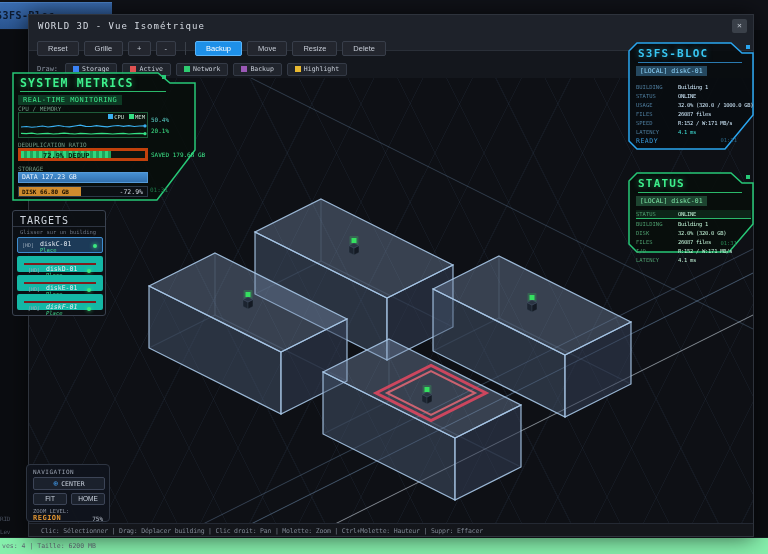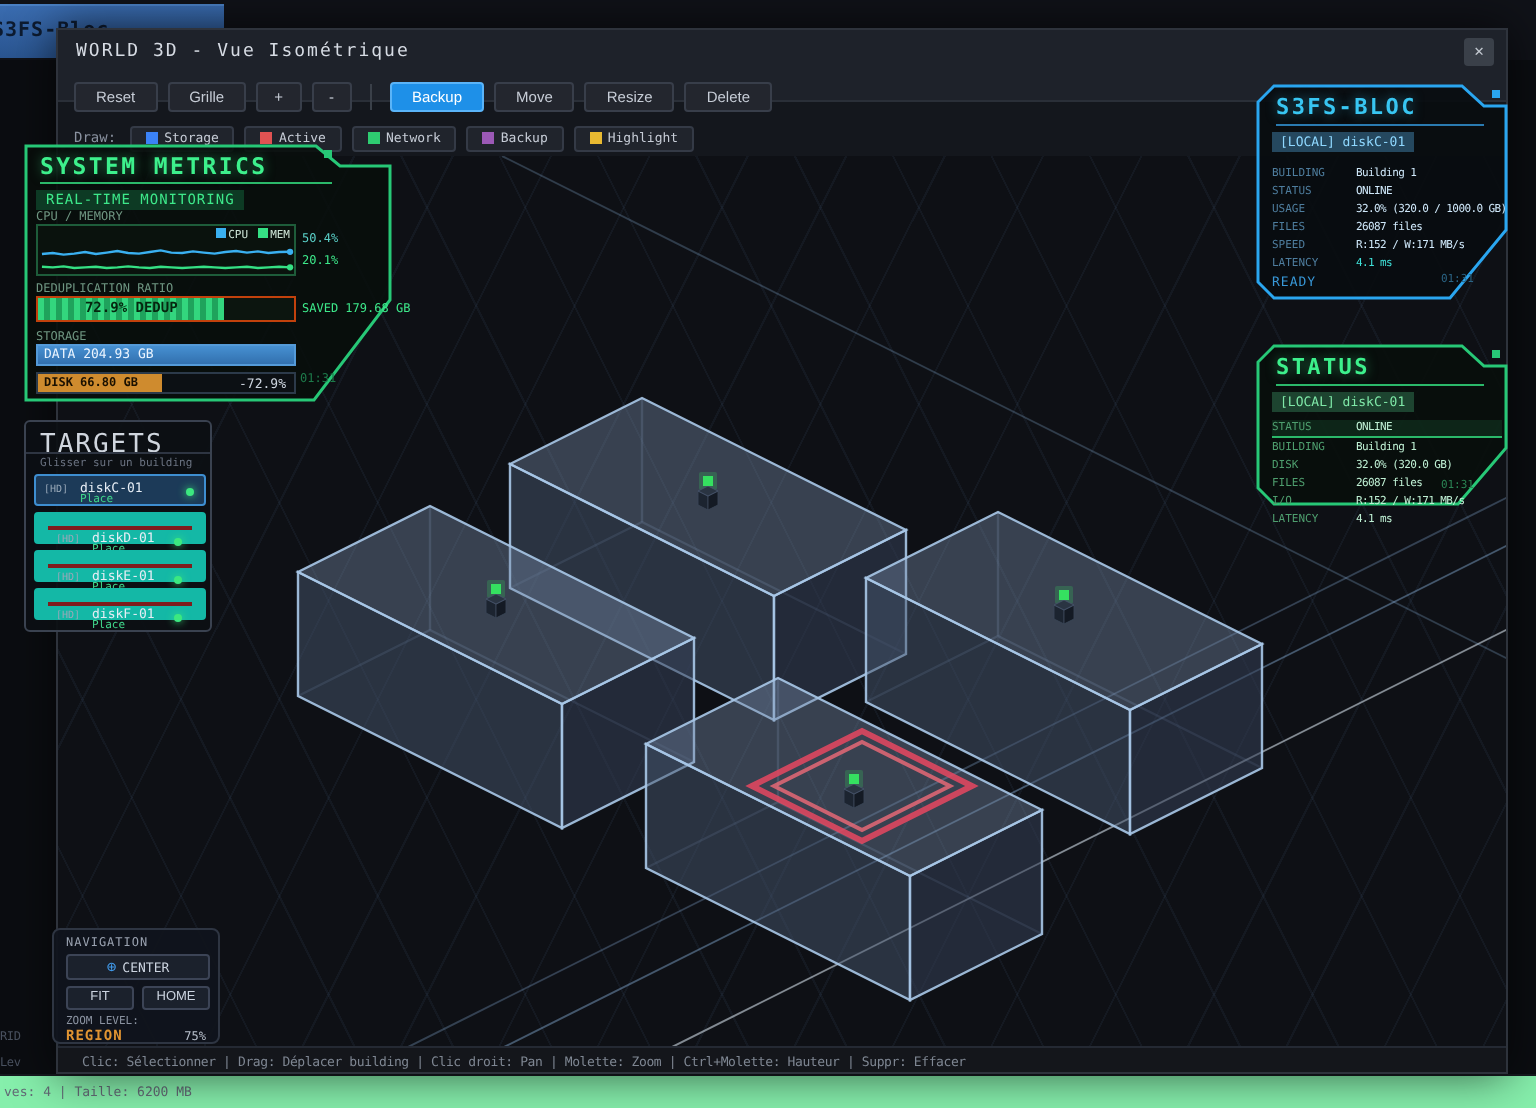--- a/index.html
+++ b/index.html
@@ -56,21 +56,21 @@
   .m-underline { position:absolute; left:8px; top:19px; width:146px; height:1px; background:#2bb86a; }
   .m-chip { left:6px; top:23px; background:#0d3a24; color:#3de88a; font-size:7px; padding:1px 5px; letter-spacing:.5px; }
   .m-sub { left:6px; top:33px; font-size:6px; color:#6f9682; }
   .m-chart { position:absolute; left:6px; top:40px; width:130px; height:26px; background:#0a120d; border:1px solid #1e5c3a; }
   .m-legend { position:absolute; right:2px; top:1px; display:flex; gap:5px; font-size:5.5px; color:#cfe6d8; }
   .m-legend .sw { width:5px; height:5px; margin-right:1px; }
   .swcpu{background:#3ab0f0}.swmem{background:#35e084}
   .m-cpuval { left:139px; top:44px; font-size:6px; color:#5ad0c8; }
   .m-memval { left:139px; top:55px; font-size:6px; color:#3de88a; }
   .m-dlabel { left:6px; top:69px; font-size:6px; color:#6f9682; }
-  .m-dbar { position:absolute; left:6px; top:76px; width:130px; height:13px; background:#0c150f; border:1px solid #c2410c; }
+  .m-dbar { position:absolute; left:6px; top:76px; width:130px; height:13px; background:#0c150f; border:3px solid #c2410c; }
   .m-dfill { position:absolute; left:0; top:0; bottom:0; background:repeating-linear-gradient(90deg,#33d67e 0 3px,#1fa35c 3px 6px); }
   .m-dtext { position:absolute; inset:0; text-align:center; line-height:11px; font-size:7px; font-weight:bold; color:#06260f; }
   .m-saved { left:139px; top:79px; font-size:6px; color:#3de88a; }
   .m-slabel { left:6px; top:93px; font-size:6px; color:#6f9682; }
   .m-databar { position:absolute; left:6px; top:100px; width:130px; height:11px; background:linear-gradient(#4690d2,#3270ae);
                border:1px solid #549ad8; font-size:6.5px; color:#eaf4ff; line-height:9px; padding-left:3px; }
   .m-diskrow { position:absolute; left:6px; top:114px; width:130px; height:11px; background:#0c1014; border:1px solid #2c3a4a; }
   .m-diskchip { position:absolute; left:0; top:0; bottom:0; width:62px; background:#cf8b2e; color:#1a1000; font-size:6px;
                 font-weight:bold; line-height:9px; padding-left:3px; }
   .m-delta { position:absolute; right:4px; top:1px; font-size:6.5px; color:#cdd5df; }
@@ -92,21 +92,21 @@
   .green .rk { color:#4e9e6e; } .green .rv { color:#bff0d4; }
   .rv.cyan { color:#3fe0d8 !important; }
   .r-footer { left:8px; top:95px; font-size:6.5px; color:#3898d8; letter-spacing:.5px; }
   .r-corner { font-size:5.5px; position:absolute; }
   .r-corner.b { right:18px; top:95px; color:#2a6484; }
   .r-corner.g { right:18px; top:68px; color:#2a8454; }
 
   
   .tg-panel { left:12px; top:210px; width:94px; height:106px; background:rgba(12,15,20,.92);
               border:1px solid #3a4250; border-radius:3px; }
-  .tg-title { left:7px; top:4px; font-size:13px; color:#d0d6de; letter-spacing:1px;text-align:right; }
+  .tg-title { left:7px; top:4px; font-size:10px; color:#d0d6de; letter-spacing:1px;text-align:right; }
   .tg-ul { position:absolute; left:0; top:15px; width:100%; height:1px; background:#2e3542; }
   .tg-sub { left:7px; top:18px; font-size:5.5px; color:#6a7280; }
   .tg-item { position:absolute; left:4px; width:86px; height:16px; border-radius:2px; padding:1px 5px;text-align:center; }
   .tg-item.sel { background:#1c3a58; border:1px solid #3e8ed0; }
   .tg-item.grn { background:#7f1d1d; border:7px solid #14b8a6; }
   .tg-hd { position:absolute; left:4px; top:4px; font-size:5px; color:#98a8b8; }
   .tg-name { position:absolute; left:22px; top:2px; font-size:6.5px; color:#e6edf5; }
   .tg-sub2 { position:absolute; left:22px; top:9px; font-size:5.5px; color:#41d98c; }
   .tg-dot { position:absolute; right:5px; top:6px; width:4px; height:4px; border-radius:50%; background:#3ce880; box-shadow:0 0 4px #3ce880; }
 
@@ -274,21 +274,21 @@
     <div class="p-abs m-cpuval">50.4%</div>
     <div class="p-abs m-memval">20.1%</div>
     <div class="p-abs m-dlabel">DEDUPLICATION RATIO</div>
     <div class="m-dbar">
       <div class="m-dfill" id="dedup-fill" style="width: 72.9%;">
         <div class="m-dtext">72.9% DEDUP</div>
       </div>
     </div>
     <div class="p-abs m-saved">SAVED 179.68 GB</div>
     <div class="p-abs m-slabel">STORAGE</div>
-    <div class="m-databar">DATA 204.93 GB</div>
+    <div class="m-databar">DATA 127.23 GB</div>
     <div class="m-diskrow">
       <div class="m-diskchip">DISK 66.80 GB</div>
       <div class="m-delta">-72.9%</div>
     </div>
     <div class="p-abs m-corner">01:31</div>
   </div>
 
   <div class="panel blue" style="left:628px; top:42px; width:127px; height:108px;">
     <svg class="frame" width="127" height="108">
       <polygon points="9,1 103,1 114,11 125,11 125,73 97,107 9,107 1,99 1,9" fill="rgba(8,12,16,0.9)" stroke="#2aa6f0" stroke-width="1.5"></polygon>
@@ -379,21 +379,21 @@
       <span class="tg-name">diskD-01</span>
       <span class="tg-sub2">Place</span>
       <span class="tg-dot"></span>
     </div>
     <div class="tg-item grn" style="top:64px;">
       <span class="tg-hd">[HD]</span>
       <span class="tg-name">diskE-01</span>
       <span class="tg-sub2">Place</span>
       <span class="tg-dot"></span>
     </div>
-    <div class="tg-item grn" style="top:83px;">
+    <div class="tg-item grn" style="top:83px;font-style:italic;">
       <span class="tg-hd">[HD]</span>
       <span class="tg-name">diskF-01</span>
       <span class="tg-sub2">Place</span>
       <span class="tg-dot"></span>
     </div>
   </div>
 
   <div class="panel nav-panel">
     <div class="p-abs nav-title">NAVIGATION</div>
     <div class="nav-center">

